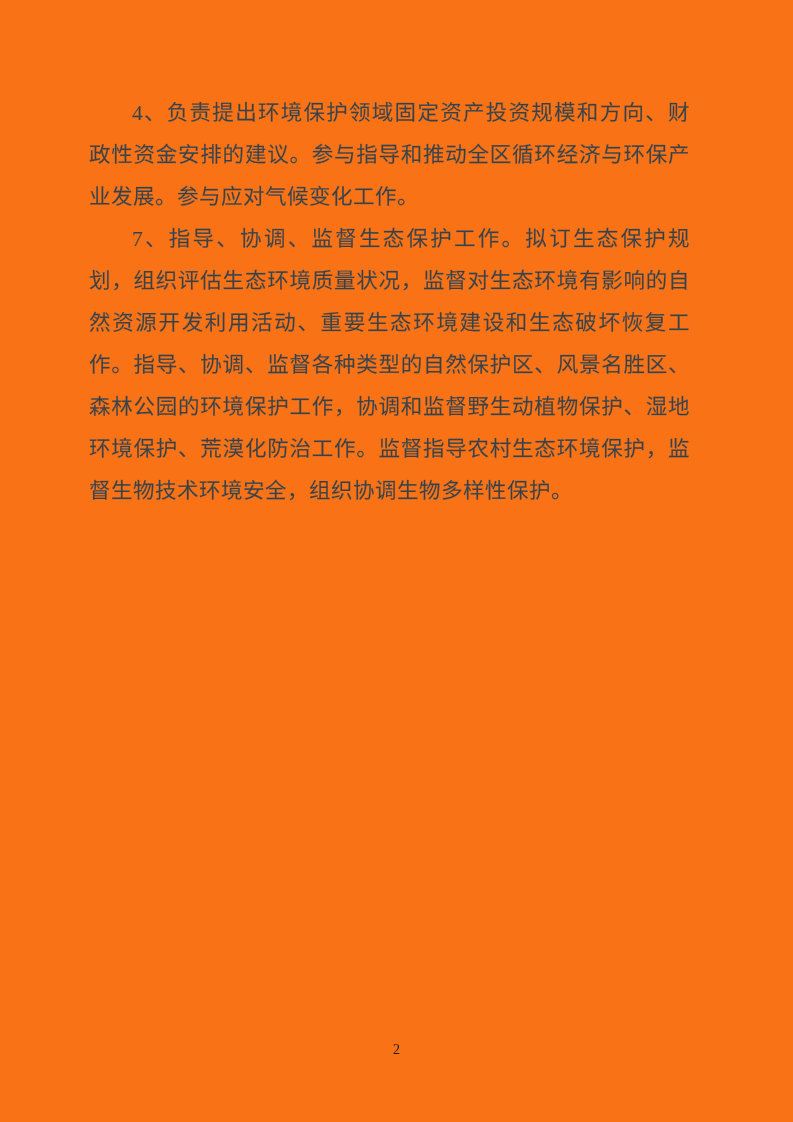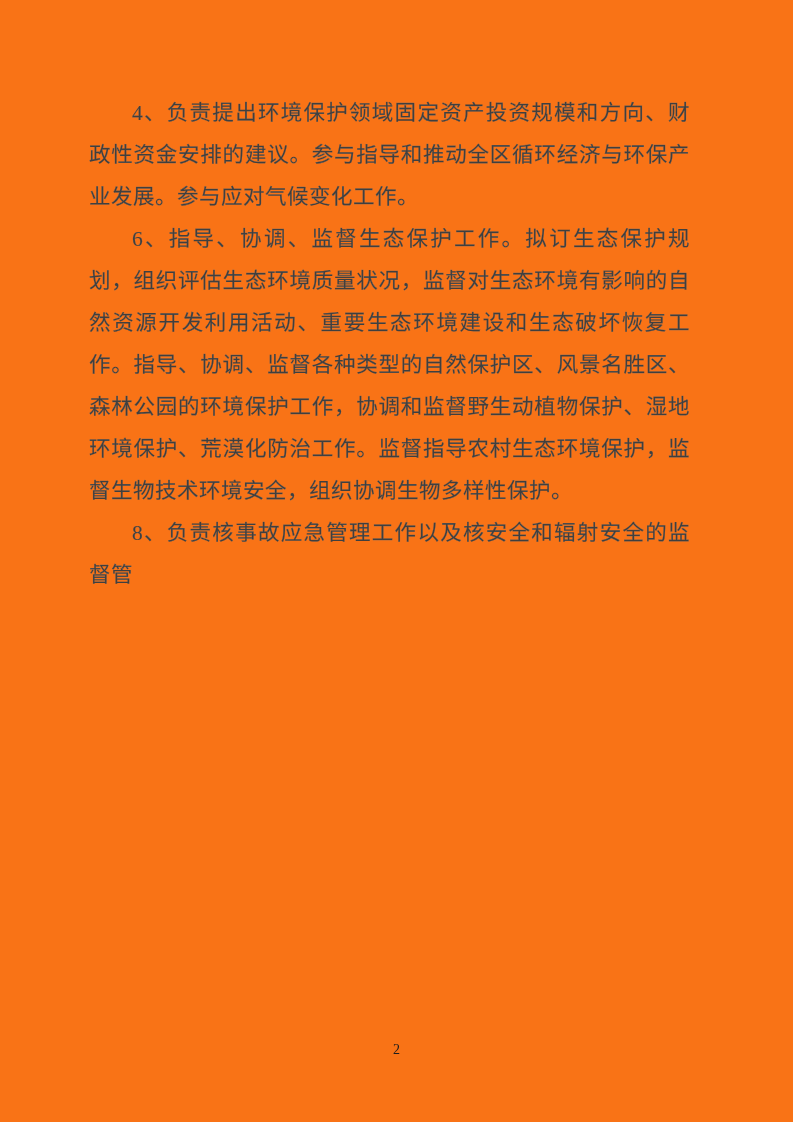--- a/index.html
+++ b/index.html
@@ -43,17 +43,16 @@
     color: #1d1d1d;
     font-family: "Liberation Serif", "DejaVu Serif", serif;
   }
 </style>
 </head>
 <body>
 
 <div class="page">
   <div class="doc-body">
     <p>4、负责提出环境保护领域固定资产投资规模和方向、财政性资金安排的建议。参与指导和推动全区循环经济与环保产业发展。参与应对气候变化工作。</p>
-    <p>6、指导、协调、监督生态保护工作。拟订生态保护规划，组织评估生态环境质量状况，监督对生态环境有影响的自然资源开发利用活动、重要生态环境建设和生态破坏恢复工作。指导、协调、监督各种类型的自然保护区、风景名胜区、森林公园的环境保护工作，协调和监督野生动植物保护、湿地环境保护、荒漠化防治工作。监督指导农村生态环境保护，监督生物技术环境安全，组织协调生物多样性保护。</p>
-    <p>8、负责核事故应急管理工作以及核安全和辐射安全的监督管</p>
+    <p>7、指导、协调、监督生态保护工作。拟订生态保护规划，组织评估生态环境质量状况，监督对生态环境有影响的自然资源开发利用活动、重要生态环境建设和生态破坏恢复工作。指导、协调、监督各种类型的自然保护区、风景名胜区、森林公园的环境保护工作，协调和监督野生动植物保护、湿地环境保护、荒漠化防治工作。监督指导农村生态环境保护，监督生物技术环境安全，组织协调生物多样性保护。</p>
   </div>
   <div class="page-number">2</div>
 </div>
 
 </body></html>

